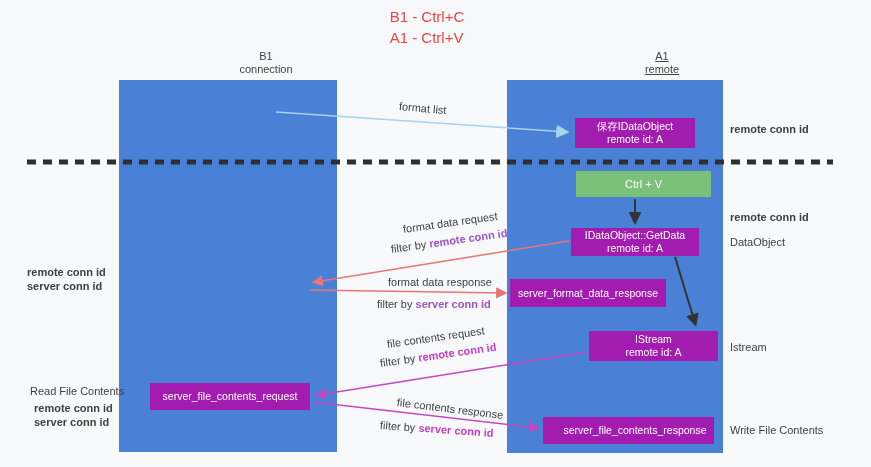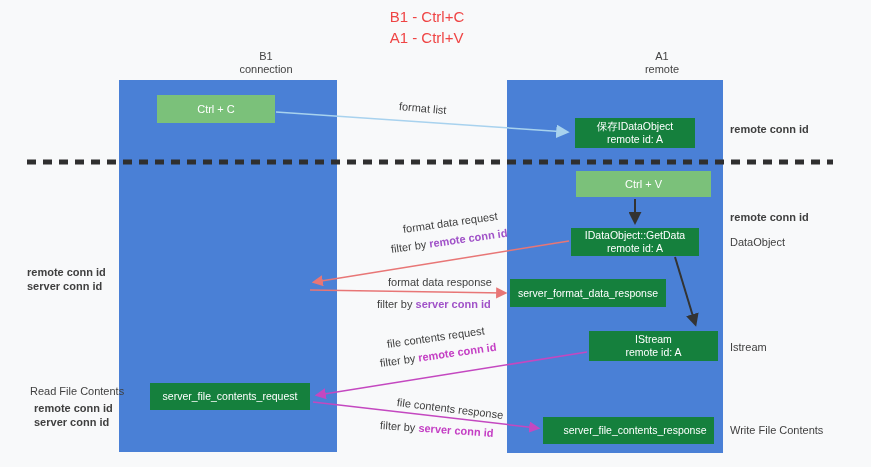--- a/index.html
+++ b/index.html
@@ -4,21 +4,21 @@
 <style>
   html,body{margin:0;padding:0;}
   body{font-family:"Liberation Sans",sans-serif;background:#eef0f2;}
   .canvas{position:relative;width:871px;height:467px;background:#f8f9fa;overflow:hidden;}
   .abs{position:absolute;}
   .title{left:427px;top:6px;transform:translateX(-50%);text-align:left;font-size:15px;line-height:21px;color:#ef4444;white-space:nowrap;}
   .lane-header{text-align:center;font-size:11px;line-height:13px;color:#434343;white-space:nowrap;transform:translateX(-50%);margin-left:46px;}
   .lane{background:#4a80d6;}
   .box{display:flex;flex-direction:column;align-items:center;justify-content:center;color:#fff;text-align:center;font-size:10.5px;line-height:13px;white-space:nowrap;}
   .green{background:#7bc17a;}
-  .orange{background:#15803d;}
+  .orange{background:#a21caf;}
   .msg{font-size:11px;color:#3f3f3f;white-space:nowrap;transform-origin:left center;}
   .purple{color:#a052c8;font-weight:bold;}
   .greentx{color:#58b958;font-weight:bold;}
   .magenta{color:#c43fc4;font-weight:bold;}
   .black-note{font-size:11px;color:#3f3f3f;white-space:nowrap;}
   svg{position:absolute;left:0;top:0;pointer-events:none;}
 </style>
 </head>
 <body>
 
@@ -29,21 +29,21 @@
 
   <div class="abs title">
     <div>B1 - Ctrl+C</div>
     <div>A1 - Ctrl+V</div>
   </div>
 
   <div class="abs lane-header" style="left:220px;top:50px;">
     <div>B1</div>
     <div>connection</div>
   </div>
-  <div class="abs lane-header" style="left:616px;top:50px;">
+  <div class="abs lane-header" style="left:616px;top:50px;text-decoration:underline;">
     <div>A1</div>
     <div>remote</div>
   </div>
 
   <svg width="871" height="467">
     <defs>
       <marker id="ah-blue" viewBox="0 0 10 10" refX="8" refY="5" markerWidth="9" markerHeight="9" orient="auto">
           <path d="M0 0L10 5L0 10z" fill="#a8d2ee"></path>
         </marker>
       <marker id="ah-black" viewBox="0 0 10 10" refX="7" refY="5" markerWidth="6.5" markerHeight="6.5" orient="auto">
@@ -59,23 +59,20 @@
     <line x1="27" y1="162" x2="833" y2="162" stroke="#2f2f2f" stroke-width="5" stroke-dasharray="9 7"></line>
     <line x1="276" y1="112" x2="567" y2="132" stroke="#a8d2ee" stroke-width="1.5" marker-end="url(#ah-blue)"></line>
     <line x1="635" y1="199" x2="635" y2="221" stroke="#333333" stroke-width="2" marker-end="url(#ah-black)"></line>
     <line x1="675" y1="257" x2="695" y2="323" stroke="#333333" stroke-width="2" marker-end="url(#ah-black)"></line>
     <line x1="569" y1="241" x2="315" y2="282" stroke="#e87676" stroke-width="1.5" marker-end="url(#ah-red)"></line>
     <line x1="310" y1="290" x2="504" y2="293" stroke="#e87676" stroke-width="1.5" marker-end="url(#ah-red)"></line>
     <line x1="587" y1="352" x2="318" y2="395" stroke="#c448c0" stroke-width="1.5" marker-end="url(#ah-mag)"></line>
     <line x1="313" y1="402" x2="537" y2="428" stroke="#c448c0" stroke-width="1.5" marker-end="url(#ah-mag)"></line>
   </svg>
 
-  <div class="abs box green" style="left:157px;top:95px;width:118px;height:28px;font-size:11px;">
-    <span>Ctrl + C</span>
-  </div>
   <div class="abs box orange" style="left:575px;top:118px;width:120px;height:30px;">
     <span>保存IDataObject</span>
     <span>remote id: A</span>
   </div>
   <div class="abs box green" style="left:576px;top:171px;width:135px;height:26px;font-size:11px;">
     <span>Ctrl + V</span>
   </div>
   <div class="abs box orange" style="left:571px;top:228px;width:128px;height:28px;">
     <span>IDataObject::GetData</span>
     <span>remote id: A</span>

